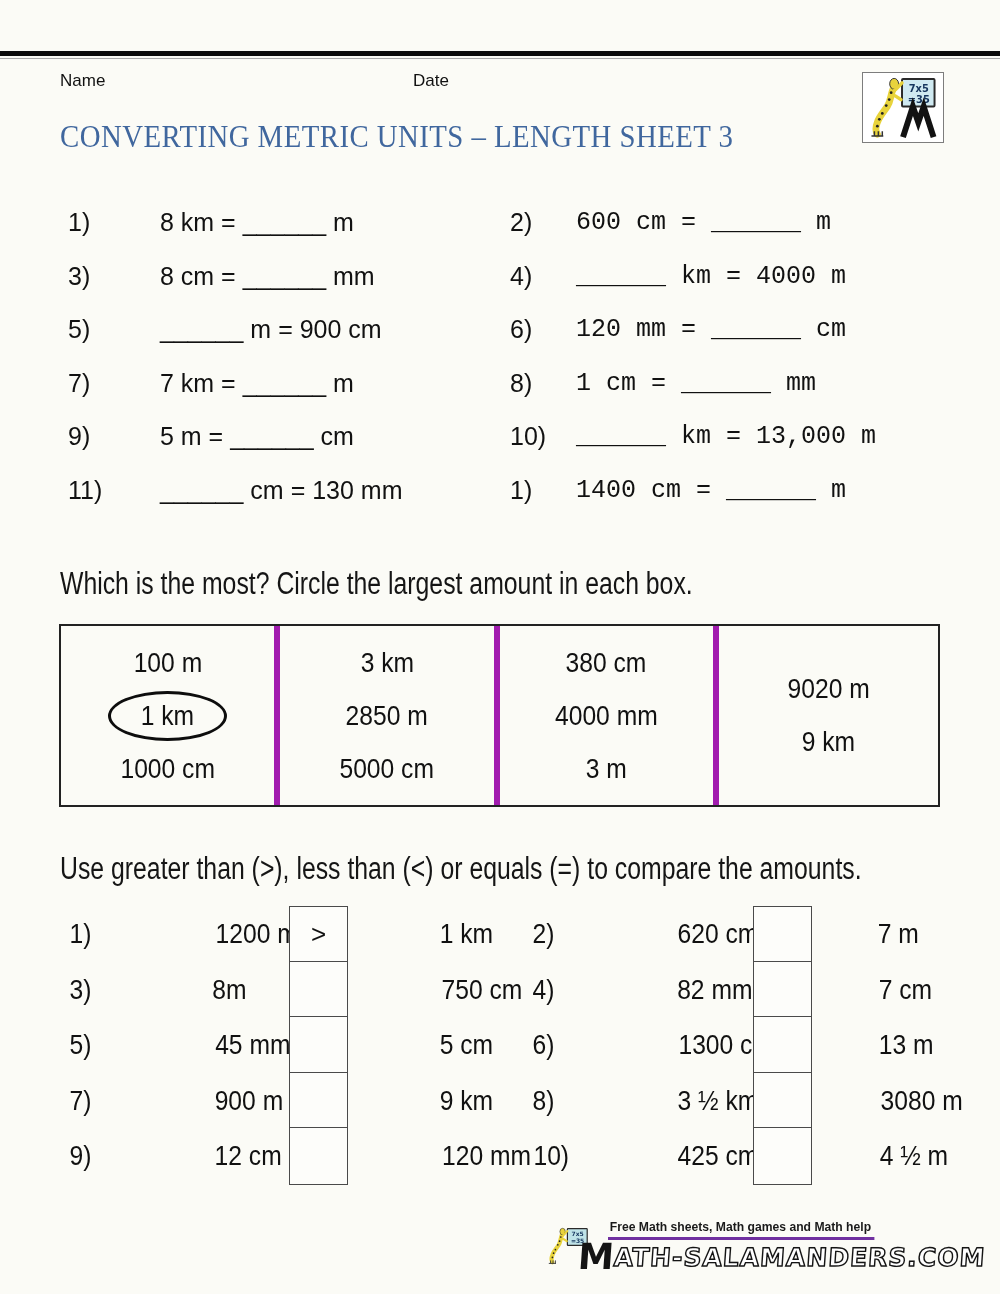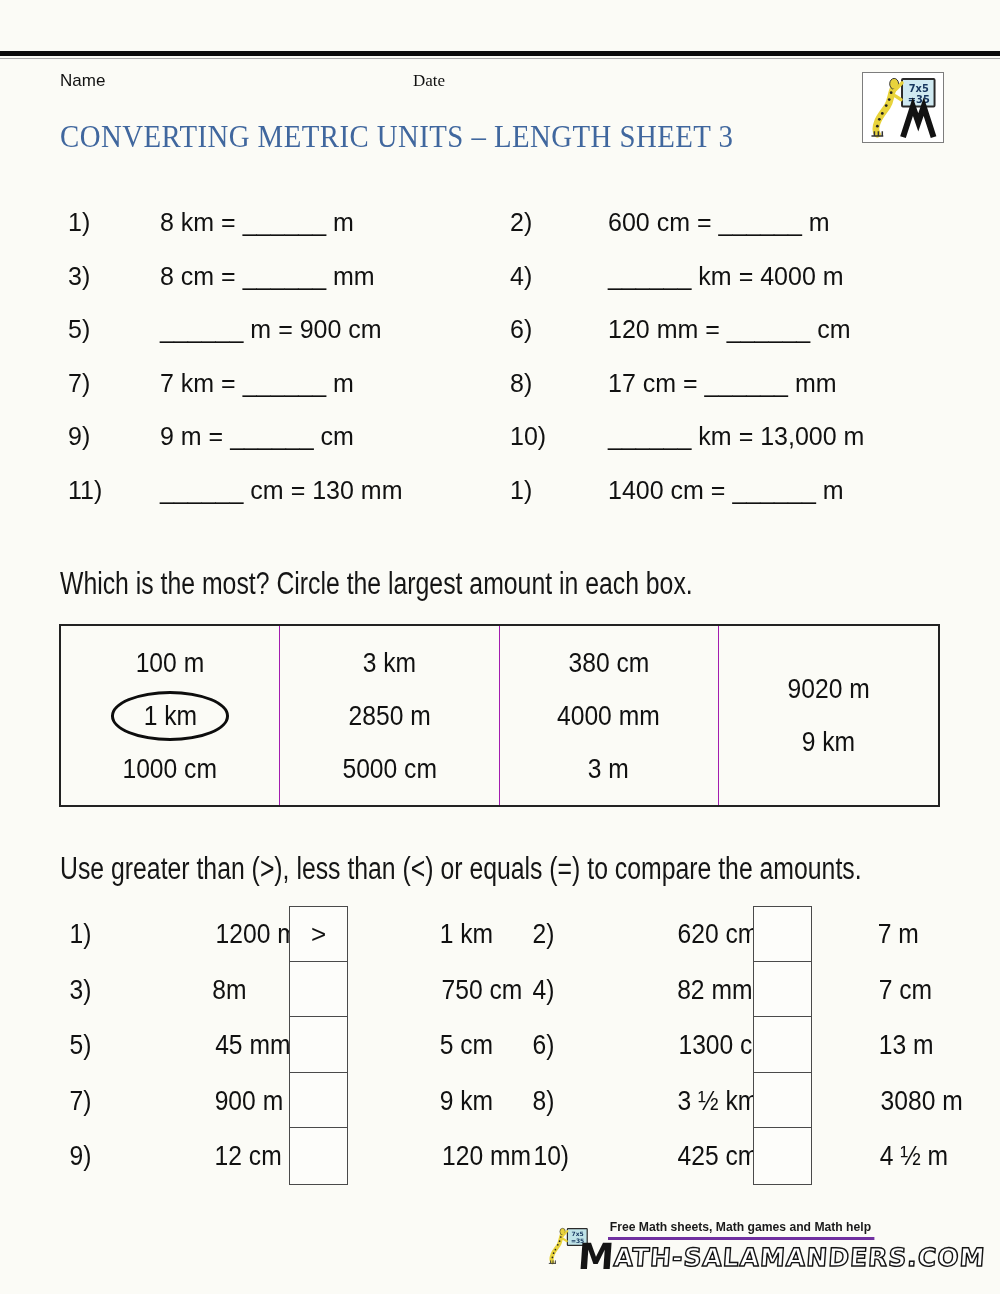--- a/index.html
+++ b/index.html
@@ -5,56 +5,56 @@
   html,body { margin:0; padding:0; background:#fbfbf6; }
   .page {
     position:relative; width:1000px; height:1294px; margin:12px auto;
     background:#fbfbf6; font-family:"Liberation Sans",sans-serif; color:#111;
     overflow:hidden;
   }
   .topbar  { position:absolute; top:39px; left:0; width:100%; height:5px; background:#0b0b0b; }
   .topbar2 { position:absolute; top:46px; left:0; width:100%; height:1px; background:#a9a9a9; }
 
   .name-label { position:absolute; left:60px;  top:59px; font-size:17px; }
-  .date-label { position:absolute; left:413px; top:59px; font-size:17px;font-family:Liberation Serif, serif; }
+  .date-label { position:absolute; left:413px; top:59px; font-size:17px; }
 
   .logo-box {
     position:absolute; left:862px; top:60px; width:82px; height:71px;
     background:#ffffff; border:1px solid #7d7d7d; box-sizing:border-box;
   }
   .logo-box svg { width:100%; height:100%; display:block; }
 
   .title {
     position:absolute; left:60px; top:104px; white-space:nowrap;
     font-family:"Liberation Serif",serif; font-size:32px; line-height:40px;
     color:#40679e; transform:scaleX(0.9); transform-origin:left center;
     letter-spacing:0.5px;
   }
 
   
   .sec1 { position:absolute; left:0; top:184px; width:1000px; }
   .crow { position:relative; height:53.5px; }
   .crow span { position:absolute; top:0; line-height:53.5px; font-size:25px; white-space:nowrap; }
   .c-n1 { left:68px; }  .c-t1 { left:160px; }
-  .c-n2 { left:510px; } .c-t2 { left:608px; }
+  .c-n2 { left:510px; } .c-t2 { left:576px;font-family:Liberation Mono, monospace; }
 
   
   .narrow  { display:inline-block; transform:scaleX(0.88); }
   .heading {
     position:absolute; left:60px; white-space:nowrap; font-size:31px; line-height:38px;
     transform:scaleX(0.8); transform-origin:left center; color:#151515;
   }
 
   
   .mtable {
     position:absolute; left:59px; top:612px; width:881px; height:183px;
     border:2px solid #222; box-sizing:border-box;
     display:grid; grid-template-columns:1fr 1fr 1fr 1fr;
   }
-  .mcell { border-right:1px solid #a21caf; display:flex; flex-direction:column; align-items:center; justify-content:center; }
+  .mcell { border-right:6px solid #a21caf; display:flex; flex-direction:column; align-items:center; justify-content:center; }
   .mcell:last-child { border-right:none; }
   .mval  { height:53px; display:flex; align-items:center; justify-content:center; font-size:28px; white-space:nowrap; }
   .circled {
     height:44px; padding:0 26px; border:3px solid #0d0d0d; border-radius:50%;
     display:flex; align-items:center; justify-content:center;
   }
 
   
   .sec3 { position:absolute; left:0; top:894px; width:1000px; }
   .srow { position:relative; height:55.6px; }
@@ -145,25 +145,25 @@
     <div class="crow">
       <span class="c-n1">5)</span>
       <span class="c-t1">______ m = 900 cm</span>
       <span class="c-n2">6)</span>
       <span class="c-t2">120 mm = ______ cm</span>
     </div>
     <div class="crow">
       <span class="c-n1">7)</span>
       <span class="c-t1">7 km = ______ m</span>
       <span class="c-n2">8)</span>
-      <span class="c-t2">17 cm = ______ mm</span>
+      <span class="c-t2">1 cm = ______ mm</span>
     </div>
     <div class="crow">
       <span class="c-n1">9)</span>
-      <span class="c-t1">9 m = ______ cm</span>
+      <span class="c-t1">5 m = ______ cm</span>
       <span class="c-n2">10)</span>
       <span class="c-t2">______ km = 13,000 m</span>
     </div>
     <div class="crow">
       <span class="c-n1">11)</span>
       <span class="c-t1">______ cm = 130 mm</span>
       <span class="c-n2">1)</span>
       <span class="c-t2">1400 cm = ______ m</span>
     </div>
   </div>

